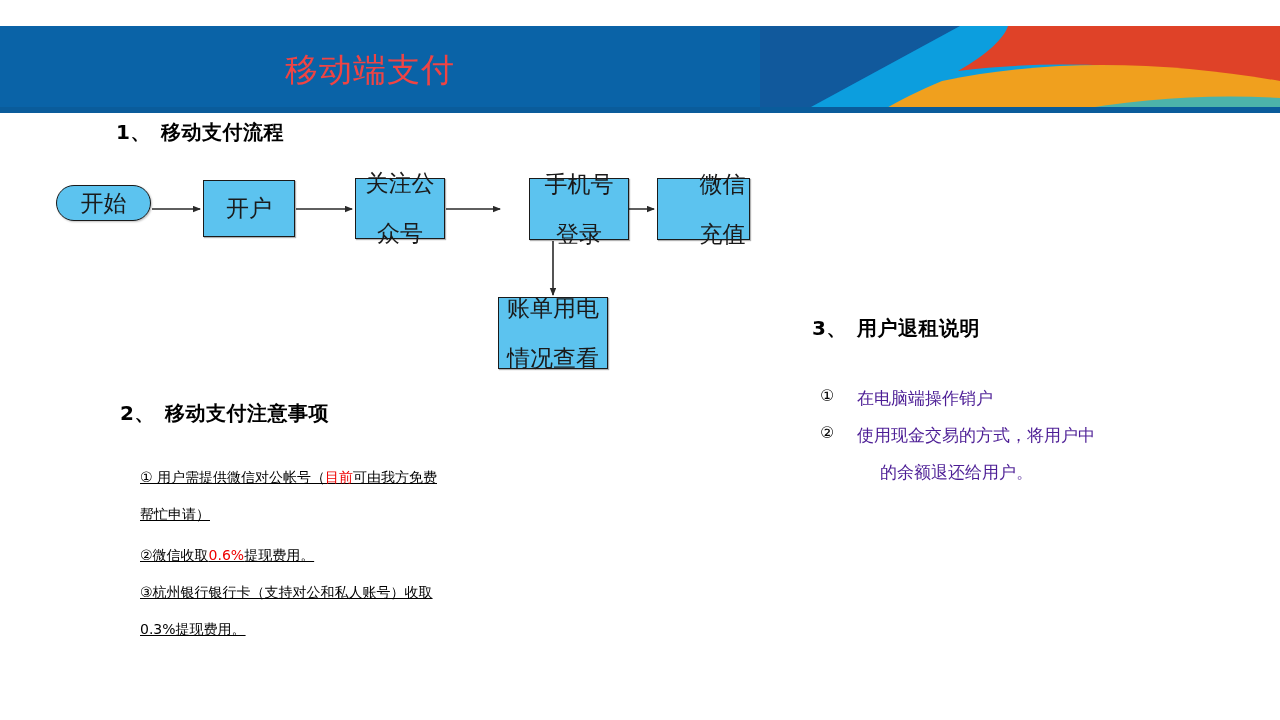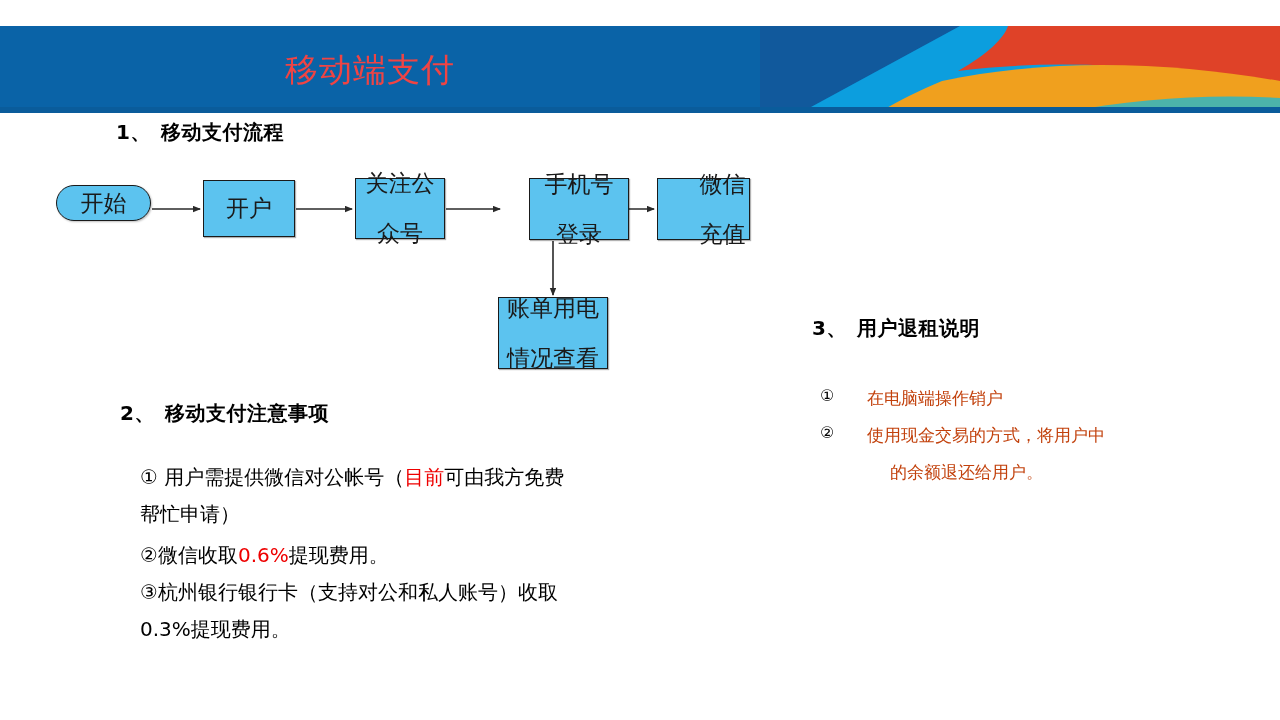--- a/index.html
+++ b/index.html
@@ -146,40 +146,40 @@
   #node-follow  { left: 355px; top: 178px; width: 90px;  height: 61px; }
   #node-login   { left: 529px; top: 178px; width: 100px; height: 62px; }
   #node-recharge{ left: 657px; top: 178px; width: 93px;  height: 62px; padding-left: 38px; }
   #node-bill    { left: 498px; top: 297px; width: 110px; height: 72px; }
 
   
   .body-text {
     position: absolute;
     color: #000000;
     font-family: "DejaVu Sans", sans-serif;
-    font-size: 20px;
+    font-size: 14px;
     line-height: 40px;
     white-space: nowrap;
+    text-decoration: underline;
   }
   .red { color: #ee0000; }
 
   #s2-l1 { left: 140px; top: 457px; }
   #s2-l2 { left: 140px; top: 494px; }
   #s2-l3 { left: 140px; top: 535px; }
   #s2-l4 { left: 140px; top: 572px; }
   #s2-l5 { left: 140px; top: 609px; }
 
   .s3-item {
     position: absolute;
-    color: #c2410c;
+    color: #4c1d95;
     font-family: "DejaVu Sans", sans-serif;
     font-size: 17px;
     line-height: 30px;
     white-space: nowrap;
-    margin-left: 10px;
   }
   .s3-marker {
     position: absolute;
     font-family: "DejaVu Sans", sans-serif;
     font-size: 16px;
     color: #000000;
   }
   #s3-m1 { left: 820px; top: 386px; }
   #s3-t1 { left: 857px; top: 383px; }
   #s3-m2 { left: 820px; top: 423px; }

